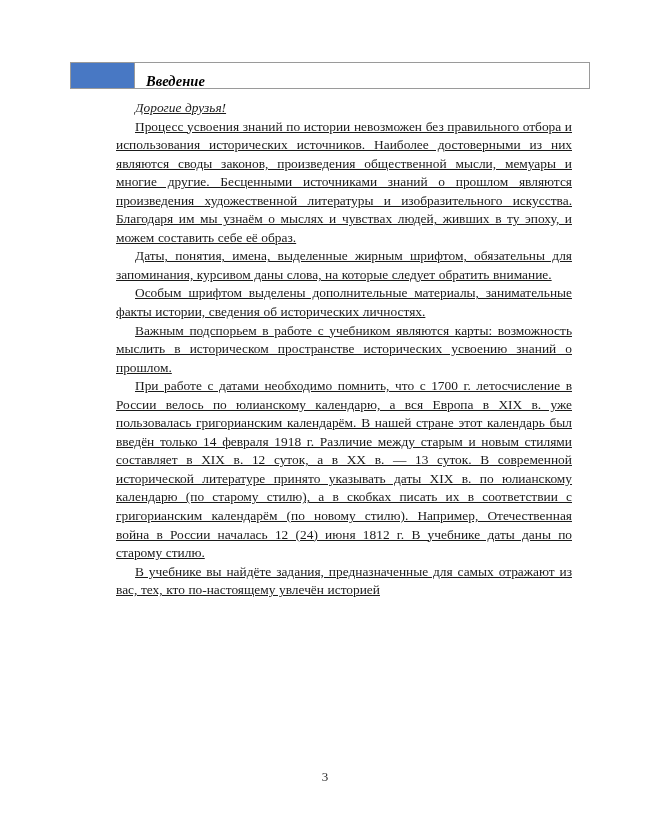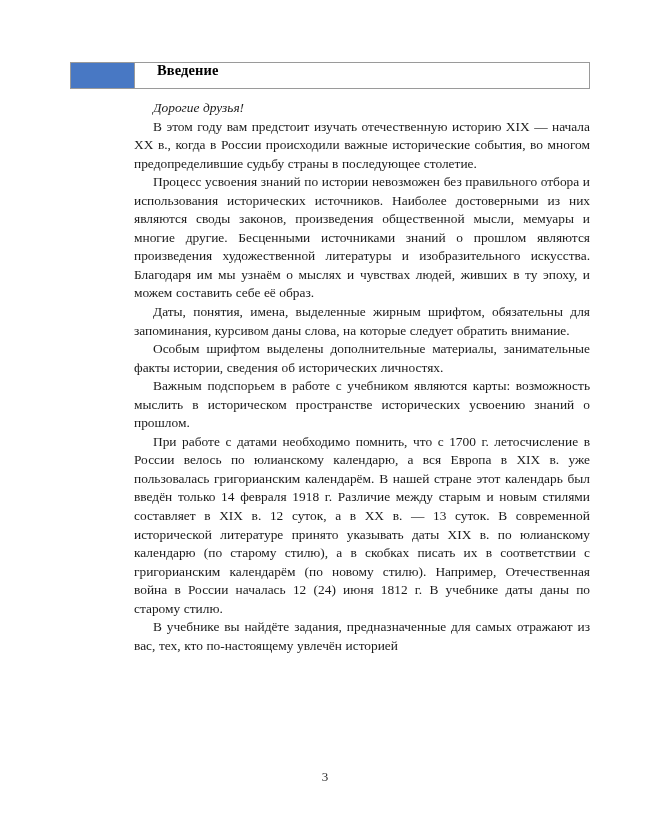--- a/index.html
+++ b/index.html
@@ -39,37 +39,39 @@
   }
   .header-swatch {
     width: 63px;
     flex: 0 0 63px;
     background: #4878c4;
     border-right: 1px solid #9a9a9a;
   }
   .header-title-wrap {
     flex: 1 1 auto;
     display: flex;
-    align-items: flex-start;
-    padding-left: 22px;
+    align-items: flex-end;
+    padding-left: 11px;
+    font-style: italic;
   }
   .header-title {
     font-size: 14.5px;
     font-weight: bold;
     letter-spacing: 0.1px;
     color: #000000;
     line-height: 1;
   }
 
   
   .textblock {
     position: absolute;
-    left: 134px;
+    left: 116px;
     top: 99px;
     width: 456px;
+    text-decoration: underline;
   }
   .para {
     margin: 0;
     text-align: justify;
     text-justify: inter-word;
     text-indent: 19px;
     font-size: 13.4px;
     line-height: 18.55px;
     word-spacing: 0.2px;
     hyphens: manual;
@@ -101,21 +103,20 @@
 
   <div class="header-band">
     <div class="header-swatch"></div>
     <div class="header-title-wrap">
       <span class="header-title">Введение</span>
     </div>
   </div>
 
   <div class="textblock">
     <p class="para salutation">Дорогие друзья!</p>
-    <p class="para">В этом году вам предстоит изучать отечественную историю XIX — начала XX в., когда в России происходили важные исторические события, во многом предопределившие судьбу страны в последующее столетие.</p>
     <p class="para">Процесс усвоения знаний по истории невозможен без правильного отбора и использования исторических источников. Наиболее достоверными из них являются своды законов, произведения общественной мысли, мемуары и многие другие. Бесценными источниками знаний о прошлом являются произведения художественной литературы и изобразительного искусства. Благодаря им мы узнаём о мыслях и чувствах людей, живших в ту эпоху, и можем составить себе её образ.</p>
     <p class="para">Даты, понятия, имена, выделенные жирным шрифтом, обязательны для запоминания, курсивом даны слова, на которые следует обратить внимание.</p>
     <p class="para">Особым шрифтом выделены дополнительные материалы, занимательные факты истории, сведения об исторических личностях.</p>
     <p class="para">Важным подспорьем в работе с учебником являются карты: возможность мыслить в историческом пространстве исторических усвоению знаний о прошлом.</p>
     <p class="para">При работе с датами необходимо помнить, что с 1700 г. летосчисление в России велось по юлианскому календарю, а вся Европа в XIX в. уже пользовалась григорианским календарём. В нашей стране этот календарь был введён только 14 февраля 1918 г. Различие между старым и новым стилями составляет в XIX в. 12 суток, а в XX в. — 13 суток. В современной исторической литературе принято указывать даты XIX в. по юлианскому календарю (по старому стилю), а в скобках писать их в соответствии с григорианским календарём (по новому стилю). Например, Отечественная война в России началась 12 (24) июня 1812 г. В учебнике даты даны по старому стилю.</p>
     <p class="para">В учебнике вы найдёте задания, предназначенные для самых отражают из вас, тех, кто по-настоящему увлечён историей</p>
   </div>
 
   <div class="folio">3</div>
 

